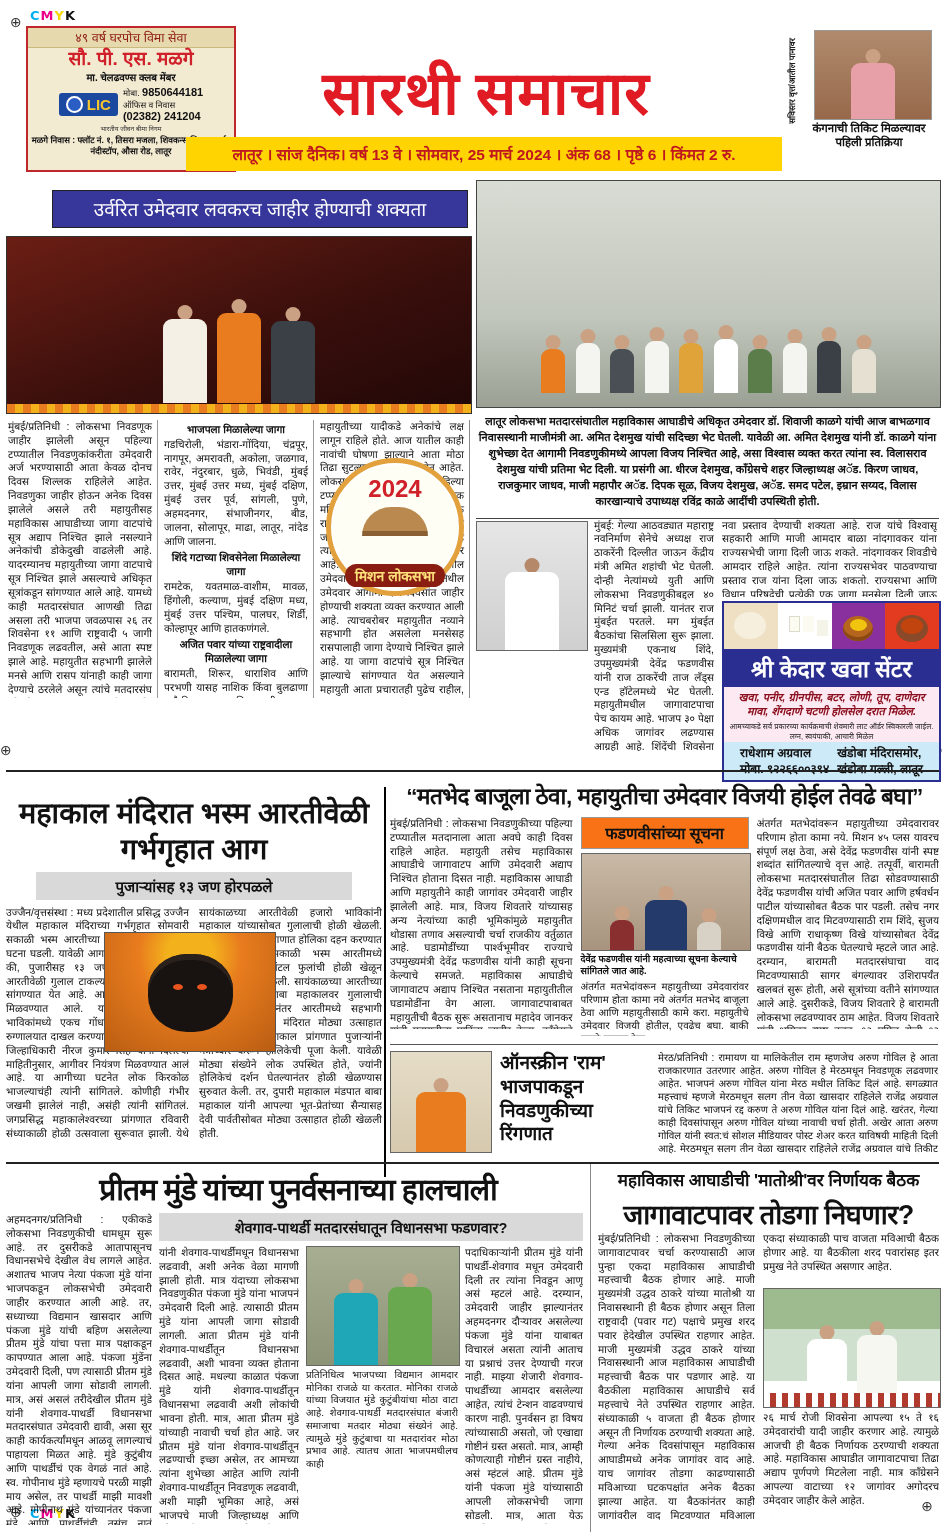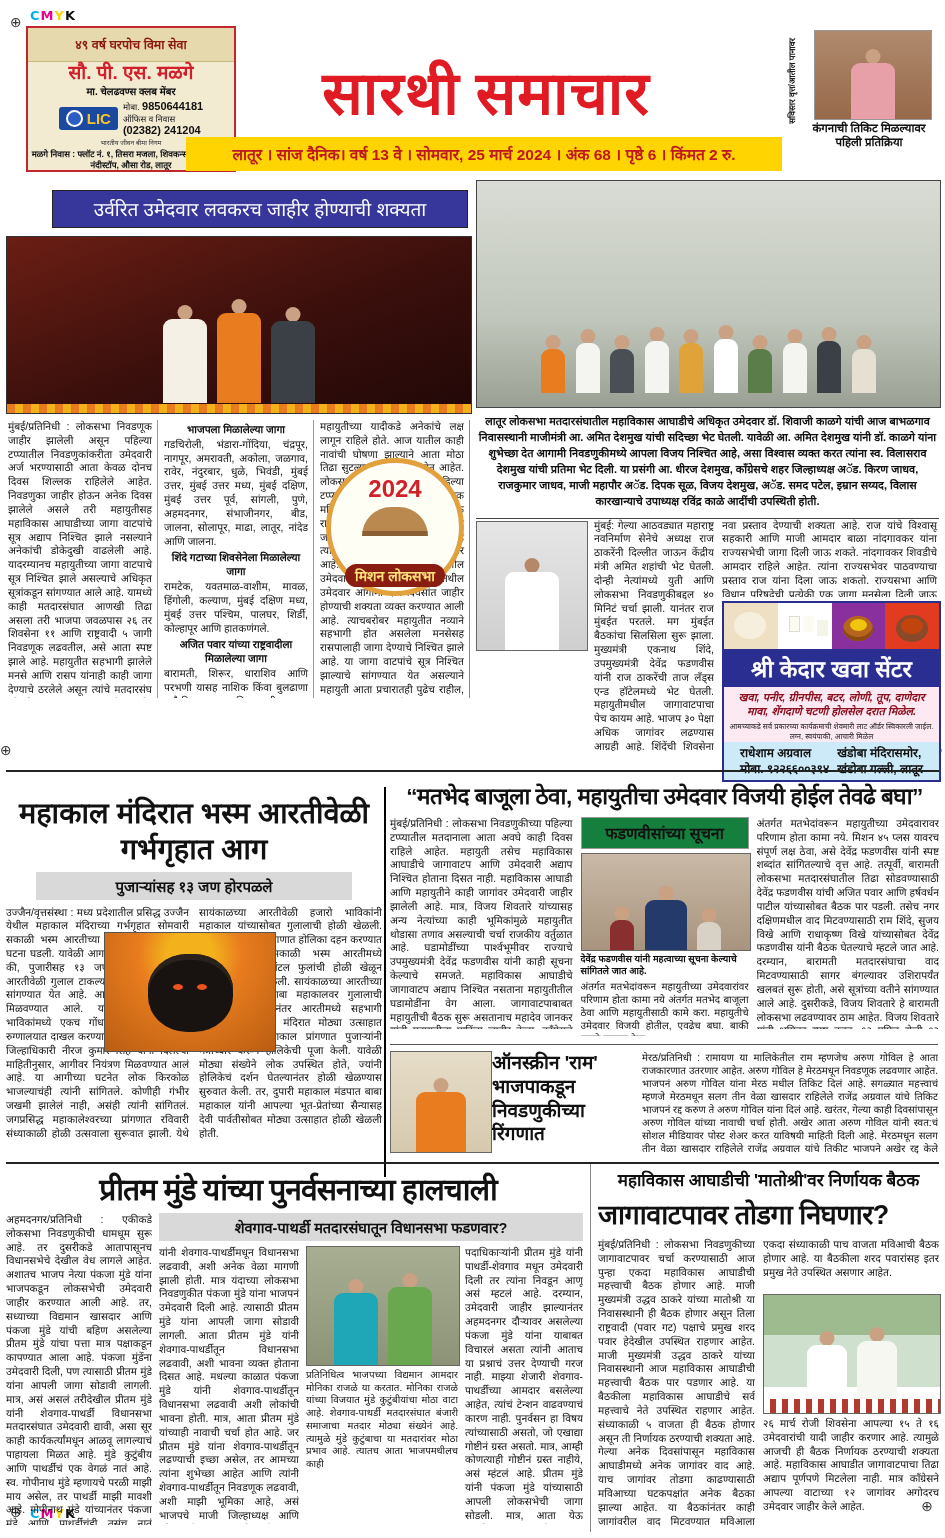--- a/index.html
+++ b/index.html
@@ -5,21 +5,21 @@
   html,body{margin:0;padding:0;background:#e8e8e8}
   #page{position:relative;width:945px;height:1538px;margin:0 auto;background:#fff;
         font-family:"Liberation Sans","DejaVu Sans",sans-serif;color:#111;overflow:hidden}
   .reg{position:absolute;font-size:14px;color:#333}
   .cmyk{position:absolute;font-weight:bold;font-size:13px;letter-spacing:1px;font-family:"DejaVu Sans",sans-serif}
   .cyan{color:#00aeef}.mag{color:#ec008c}.yel{color:#f5d70a}.blk{color:#111}
 
   
   .lic{position:absolute;left:26px;top:26px;width:206px;height:142px;border:2px solid #c0272d;
        background:#f3ead2;text-align:center;font-size:9px;overflow:hidden}
-  .lic-banner{background:#e7d9ae;color:#8d1a10;font-weight:700;font-size:12.5px;padding:8px 0;border-bottom:1px solid #c9b97f}
+  .lic-banner{background:#e7d9ae;color:#8d1a10;font-weight:400;font-size:12.5px;padding:1px 0;border-bottom:1px solid #c9b97f}
   .lic-name{color:#d0202a;font-weight:900;font-size:19px;line-height:1.1;margin-top:1px}
   .lic-member{font-weight:bold;font-size:10px}
   .lic-row{display:flex;align-items:center;justify-content:center;gap:5px;margin-top:2px}
   .lic-logo{background:#1c49a0;color:#f7c531;font-weight:900;font-size:15px;padding:3px 7px;border-radius:3px;display:flex;align-items:center;gap:4px}
   .lic-ring{width:13px;height:13px;border:2px solid #fff;border-radius:50%;background:#2a5ec4;display:inline-block}
   .lic-phones{text-align:left;font-size:8.5px;line-height:1.25}
   .lic-phone-big{font-weight:bold;font-size:11px}
   .lic-tag{font-size:6.5px;color:#333}
   .lic-addr{font-size:8.5px;line-height:1.3;margin-top:2px;font-weight:bold}
 
@@ -107,26 +107,26 @@
   .mah-face{position:absolute;left:25%;top:18%;width:50%;height:66%;border-radius:46%;background:#181211;
       box-shadow:inset 0 6px 0 #2a211d}
   .mah-eye{position:absolute;top:38%;width:10px;height:6px;border-radius:50%;background:#e8541e}
   .mah-eye.l{left:30%}.mah-eye.r{right:30%}
 
   .fad{position:absolute;left:384px;top:0;right:0;height:272px}
   .fad-h{font-size:22.5px;font-weight:900;text-align:center;white-space:nowrap;overflow:hidden;margin:8px 0 6px;letter-spacing:-.5px}
   .fad-grid{display:flex;gap:8px}
   .fad-grid .col{width:185px;height:212px}
   .fad-mid{width:168px}
-  .fad-box{background:#15803d;border:1px solid #999;font-weight:900;font-size:16px;text-align:center;padding:4px 0}
+  .fad-box{background:#f97316;border:1px solid #999;font-weight:900;font-size:16px;text-align:center;padding:4px 0}
   .fad-photo{width:168px;height:96px;margin-top:4px;border:1px solid #666;background:linear-gradient(#c9b9a6,#a8947e)}
   .fad-cap{font-size:9.5px;font-weight:bold;line-height:1.3;margin-top:2px}
   .fad-mid-extra{font-size:10px;line-height:1.3;text-align:justify;overflow:hidden;height:56px;margin-top:2px}
 
-  .arun{position:absolute;left:384px;right:1px;top:272px;height:118px;border-top:1px solid #555;display:flex;padding-top:6px;box-sizing:border-box}
+  .arun{position:absolute;left:384px;right:1px;top:272px;height:118px;border-top:1px solid #555;display:flex;gap:8px;padding-top:6px;box-sizing:border-box}
   .arun-photo{width:100px;height:100px;border:1px solid #666;background:linear-gradient(#e6ddc8,#d6c9ae);flex:none}
   .arun-h{width:150px;font-size:19px;font-weight:900;line-height:1.25;flex:none}
   .arun-body{font-size:10px;line-height:1.3;text-align:justify;overflow:hidden;height:104px}
 
   
   .bottom-band{position:absolute;left:6px;right:6px;top:1162px;height:368px;border-top:2px solid #222}
   .pritam{position:absolute;left:0;top:0;width:584px;height:368px;border-right:1px solid #888}
   .pri-h{font-size:30px;font-weight:900;white-space:nowrap;overflow:hidden;text-align:center;margin:4px 0 4px;letter-spacing:-1px}
   .pri-grid{display:flex;gap:7px}
   .pri-c1{width:146px;height:312px}
@@ -134,21 +134,21 @@
   .pri-sub{background:#d9d9d9;font-weight:bold;font-size:14.5px;text-align:center;padding:4px 0;margin-bottom:5px}
   .pri-row{display:flex;gap:7px}
   .pri-c2{width:140px;height:278px}
   .pri-c3{width:152px}
   .pri-photo{width:152px;height:118px;border:1px solid #666;background:linear-gradient(#a8ae92,#8c9377)}
   .pri-cap{font-size:9.8px;line-height:1.3;text-align:justify;overflow:hidden;height:152px;margin-top:3px}
   .pri-c4{width:118px;height:278px}
 
   .mato{position:absolute;left:592px;top:0;right:0;height:368px}
   .mato-kicker{font-size:17px;font-weight:900;text-align:center;margin-top:4px;white-space:nowrap;overflow:hidden}
-  .mato-h{font-size:27px;font-weight:900;white-space:nowrap;overflow:hidden;margin:4px 0 6px;letter-spacing:-.5px}
+  .mato-h{font-size:27px;font-weight:900;text-align:center;white-space:nowrap;overflow:hidden;margin:4px 0 0;letter-spacing:-.5px}
   .mato-grid{display:flex;gap:8px}
   .mato-c1{width:160px;height:290px}
   .mato-c2{width:176px}
   .mato-c2 .coltop{height:56px}
   .mato-photo{width:176px;height:118px;border:1px solid #666;
       background:linear-gradient(#9dbb8e 0 34%,#cfe0cf 34% 78%,#fff 78% 100%)}
   .mato-photo .cloth{position:absolute;left:0;right:0;bottom:0;height:14px;
       background:repeating-linear-gradient(90deg,#fff 0 6px,#b03a2e 6px 12px)}
   .mato-c2 .colbot{height:104px;margin-top:3px}
 </style>

